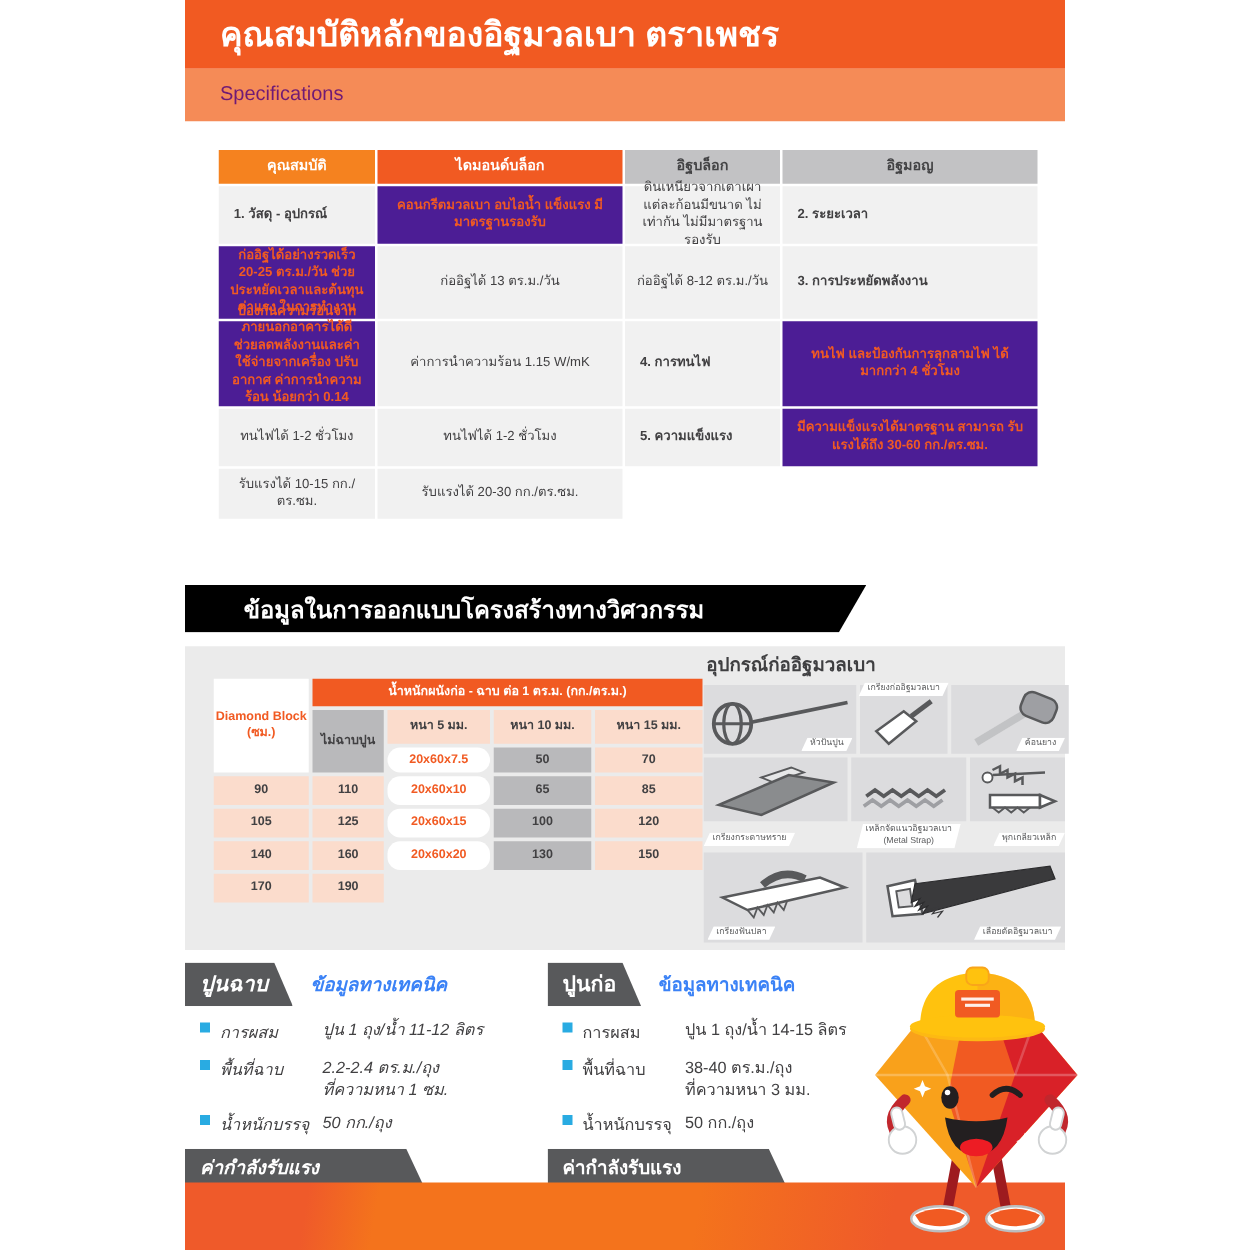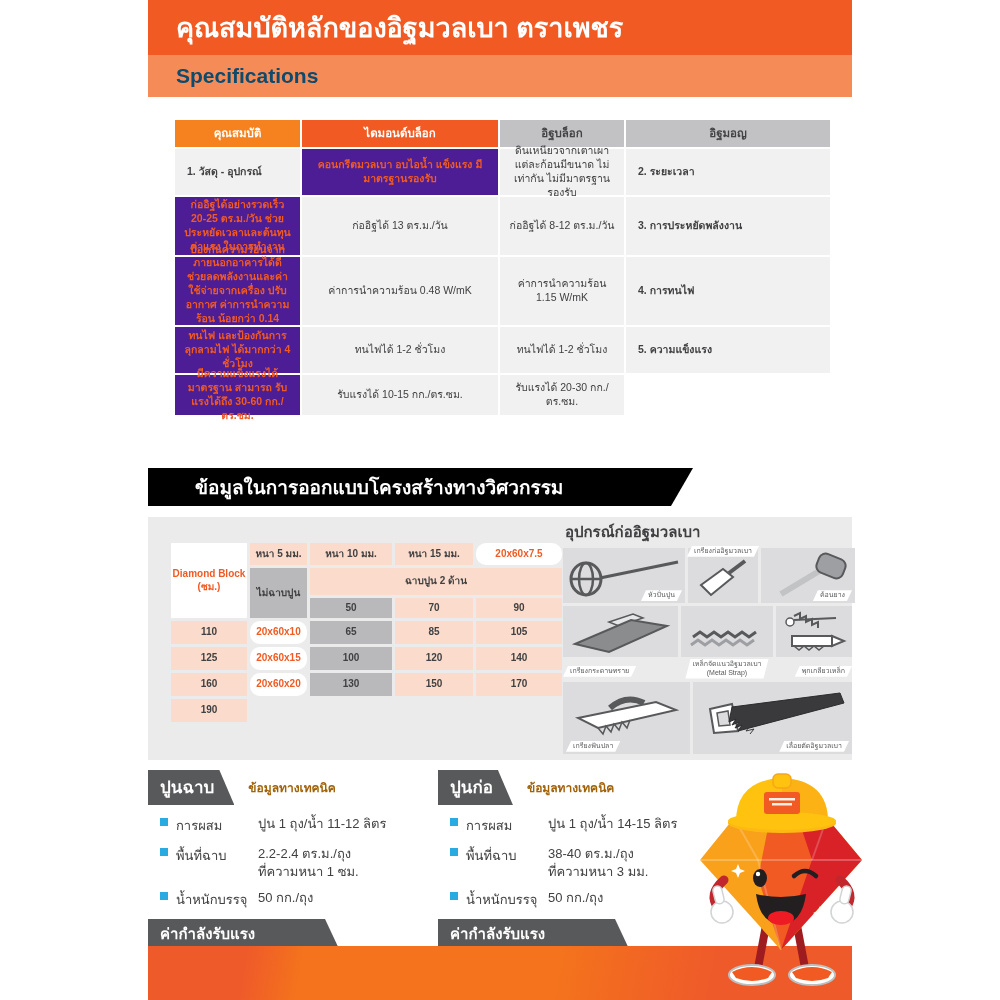--- a/index.html
+++ b/index.html
@@ -6,21 +6,21 @@
   html,body { background:#ffffff; }
   body { font-family:"Liberation Sans","DejaVu Sans",sans-serif; }
   .page { position:relative; width:1000px; height:1000px; background:#fff; overflow:hidden; }
 
   
   .hdr-main { position:absolute; left:148px; top:0; width:704px; height:55px; background:#F15A22;
               display:flex; align-items:center; padding-left:28px; }
   .hdr-main span { color:#fff; font-weight:bold; font-size:27px; }
   .hdr-sub { position:absolute; left:148px; top:55px; width:704px; height:42px; background:#F58B57;
              display:flex; align-items:center; padding-left:28px; }
-  .hdr-sub span { color:#0c4a6e; font-weight:bold; font-size:21px; }
+  .hdr-sub span { color:#701a75; font-weight:normal; font-size:16px; }
 
   
   .spec-table { position:absolute; left:175px; top:120px; width:734px;
                 display:grid; grid-template-columns:125px 196px 124px 204px;
                 grid-template-rows:27px 46px 58px 68px 46px 40px; gap:2px; }
   .sc { display:flex; align-items:center; justify-content:center; text-align:center;
         font-size:10.5px; line-height:1.32; padding:2px 8px; color:#414042; }
   .sc.hdr { font-weight:bold; font-size:11.5px; }
   .sc.h-prop { background:#F5821F; color:#fff; }
   .sc.h-diamond { background:#F15A22; color:#fff; }
@@ -64,27 +64,27 @@
   .tag.in-br { position:absolute; right:3px; bottom:2px; }
   .tag.in-bl { position:absolute; left:3px; bottom:2px; }
   .tag.in-top { position:absolute; top:-2px; left:50%; transform:translateX(-50%); }
   .below-tag { margin-top:2px; text-align:center; }
   .below-tag.al { text-align:left; }
   .below-tag.ar { text-align:right; }
   .tag.two-line { white-space:normal; text-align:center; max-width:92px; }
 
   
   .mortar { position:absolute; width:285px; }
-  .mortar.left { left:148px; top:770px; }
+  .mortar.left { left:148px; top:770px;font-style:italic; }
   .mortar.right { left:438px; top:770px; }
   .m-head { display:flex; align-items:center; margin-bottom:10px; }
   .gray-flag { background:#58595B; color:#fff; font-weight:bold; font-size:17px;
                padding:3px 20px 5px 12px; clip-path:polygon(0 0,calc(100% - 15px) 0,100% 100%,0 100%); }
   .gray-flag.small { font-size:15px; padding:3px 24px 5px 12px; }
-  .tech-title { color:#a16207; font-weight:bold; font-size:12px; margin-left:14px; }
+  .tech-title { color:#3b82f6; font-weight:bold; font-size:15px; margin-left:14px; }
   .m-item { display:flex; margin:0 0 9px 12px; font-size:13px; color:#414042; }
   .bullet { width:8px; height:8px; background:#29ABE2; margin:3px 8px 0 0; flex:none; }
   .bullet.dark { background:#1B75BC; }
   .ilabel { width:82px; flex:none; }
   .ivalue div { line-height:1.35; }
   .strength-flag { margin:4px 0 10px 0; width:192px; }
   .m-str { display:flex; margin-left:12px; font-size:13px; color:#414042; }
   .m-str .pair { display:flex; width:140px; }
 
   
@@ -114,21 +114,20 @@
     <div class="sc diamond">คอนกรีตมวลเบา อบไอน้ำ แข็งแรง มีมาตรฐานรองรับ</div>
     <div class="sc plain">ดินเหนียวจากเตาเผา แต่ละก้อนมีขนาด ไม่เท่ากัน ไม่มีมาตรฐานรองรับ</div>
 
     <div class="sc prop">2. ระยะเวลา</div>
     <div class="sc diamond">ก่ออิฐได้อย่างรวดเร็ว 20-25 ตร.ม./วัน ช่วยประหยัดเวลาและต้นทุนค่าแรง ในการทำงาน</div>
     <div class="sc plain">ก่ออิฐได้ 13 ตร.ม./วัน</div>
     <div class="sc plain">ก่ออิฐได้ 8-12 ตร.ม./วัน</div>
 
     <div class="sc prop">3. การประหยัดพลังงาน</div>
     <div class="sc diamond">ป้องกันความร้อนจากภายนอกอาคารได้ดี ช่วยลดพลังงานและค่าใช้จ่ายจากเครื่อง ปรับอากาศ ค่าการนำความร้อน น้อยกว่า 0.14 W/mK</div>
-    <div class="sc plain">ค่าการนำความร้อน 0.48 W/mK</div>
     <div class="sc plain">ค่าการนำความร้อน 1.15 W/mK</div>
 
     <div class="sc prop">4. การทนไฟ</div>
     <div class="sc diamond">ทนไฟ และป้องกันการลุกลามไฟ ได้มากกว่า 4 ชั่วโมง</div>
     <div class="sc plain">ทนไฟได้ 1-2 ชั่วโมง</div>
     <div class="sc plain">ทนไฟได้ 1-2 ชั่วโมง</div>
 
     <div class="sc prop">5. ความแข็งแรง</div>
     <div class="sc diamond">มีความแข็งแรงได้มาตรฐาน สามารถ รับแรงได้ถึง 30-60 กก./ตร.ซม.</div>
     <div class="sc plain">รับแรงได้ 10-15 กก./ตร.ซม.</div>
@@ -139,22 +138,22 @@
     <span>ข้อมูลในการออกแบบโครงสร้างทางวิศวกรรม</span>
   </div>
 
   <div class="gray-panel">
 
     <div class="weight-table">
       <div class="wc wt-corner">
         <span>Diamond Block</span>
         <span>(ซม.)</span>
       </div>
+      <div class="wc wt-main">น้ำหนักผนังก่อ - ฉาบ ต่อ 1 ตร.ม. (กก./ตร.ม.)</div>
       <div class="wc wt-nop">ไม่ฉาบปูน</div>
-      <div class="wc wt-pl">ฉาบปูน 2 ด้าน</div>
       <div class="wc wt-th">หนา 5 มม.</div>
       <div class="wc wt-th">หนา 10 มม.</div>
       <div class="wc wt-th">หนา 15 มม.</div>
 
       <div class="wc wt-size">20x60x7.5</div>
       <div class="wc wt-g">50</div>
       <div class="wc wt-o">70</div>
       <div class="wc wt-o">90</div>
       <div class="wc wt-o">110</div>
 

